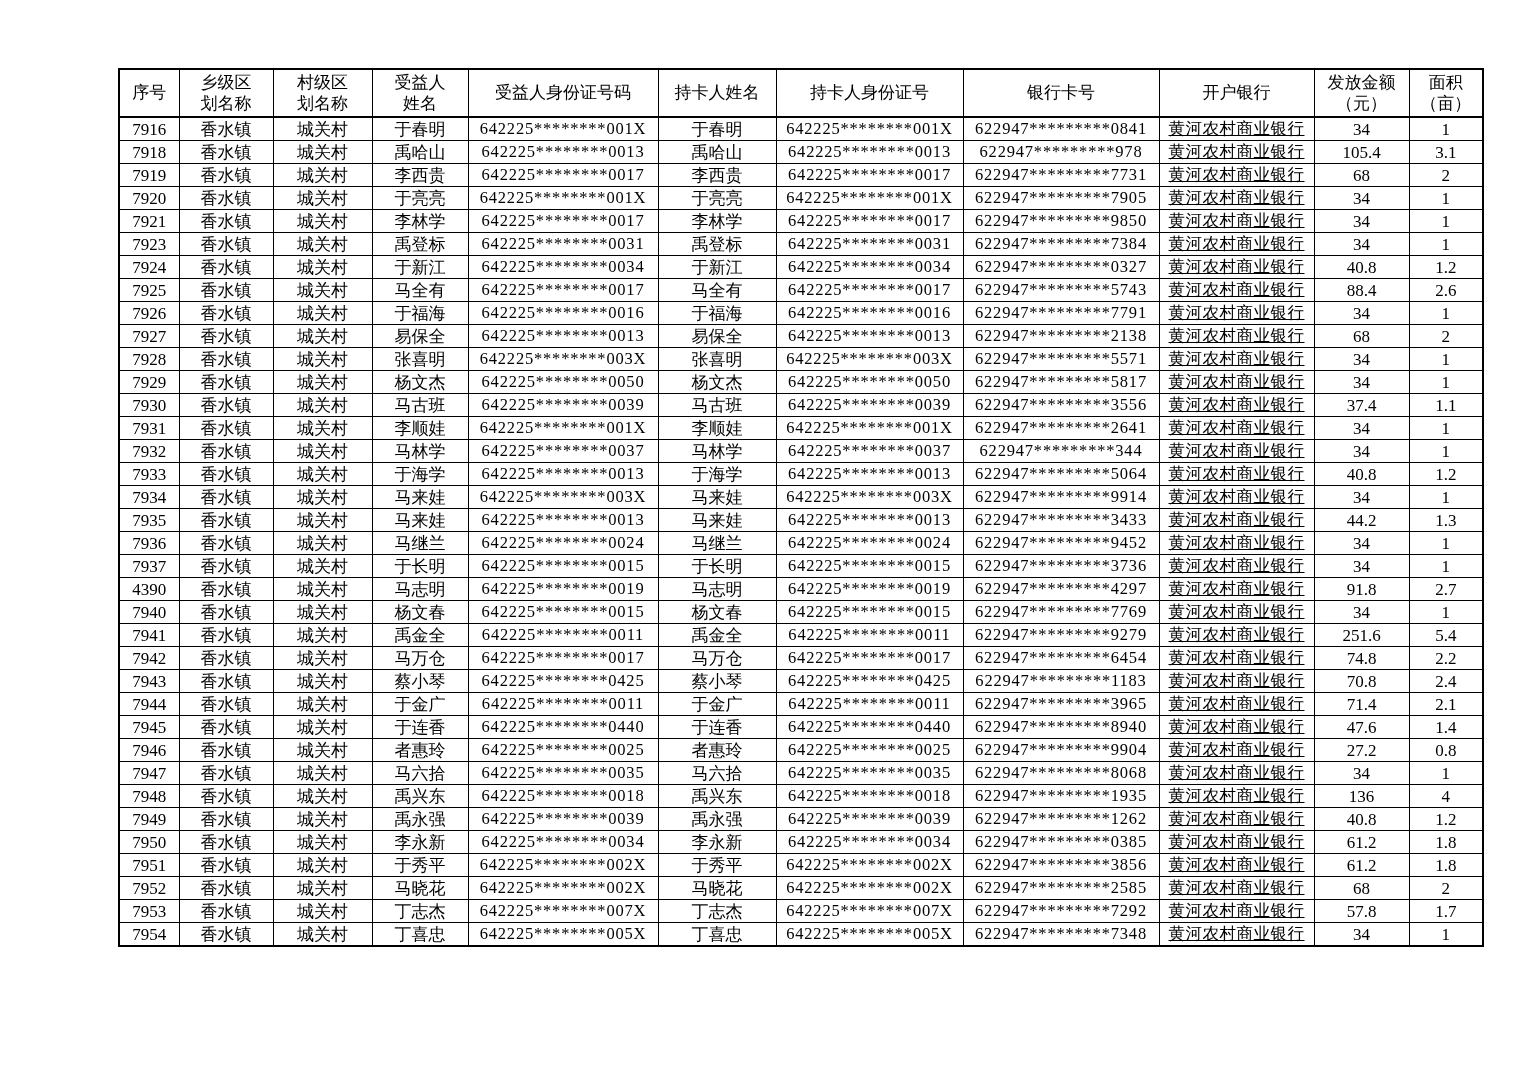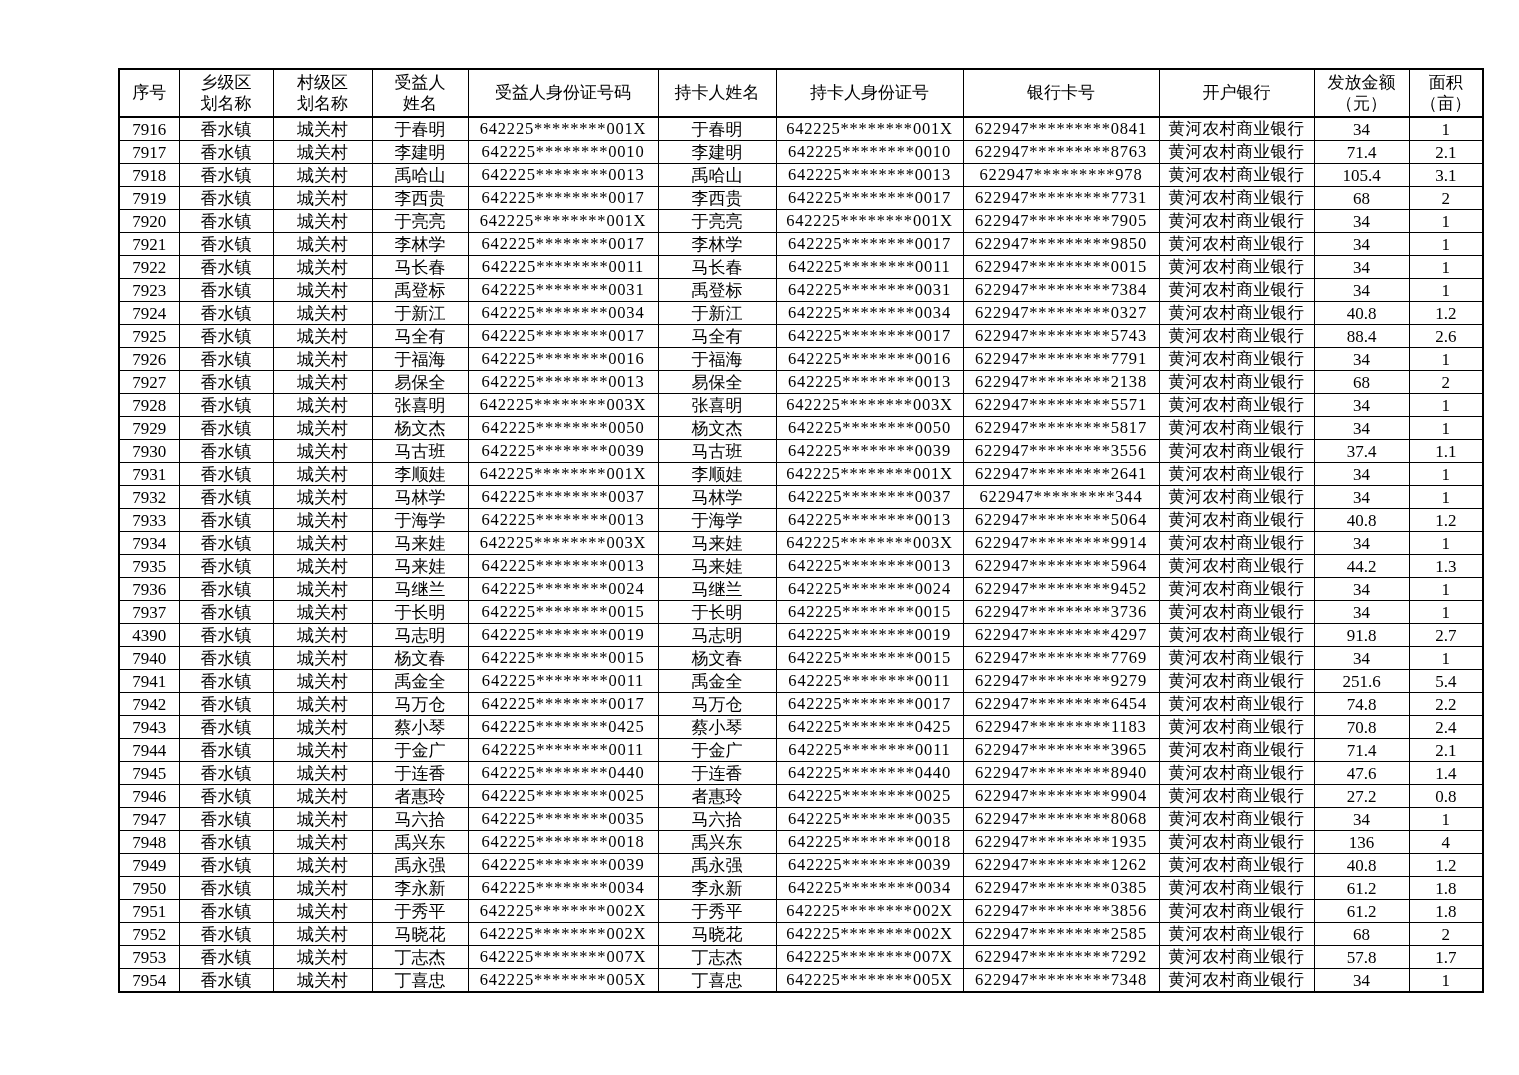--- a/index.html
+++ b/index.html
@@ -49,20 +49,21 @@
     line-height: 1;
   }
   
   table.grid tbody td.mask {
     letter-spacing: 0.8px;
     font-size: 16.5px;
   }
   table.grid tbody td.bank {
     font-size: 16.5px;
     letter-spacing: 0.5px;
+    text-decoration: underline;
   }
 </style>
 </head>
 <body>
 
 <div class="page">
   <table class="grid">
     <colgroup>
       <col style="width:60px">
         <col style="width:94px">
@@ -126,33 +127,20 @@
           <td>于春明</td>
           <td class="mask">642225********001X</td>
           <td>于春明</td>
           <td class="mask">642225********001X</td>
           <td class="mask">622947*********0841</td>
           <td class="bank">黄河农村商业银行</td>
           <td>34</td>
           <td>1</td>
         </tr>
         <tr>
-          <td>7917</td>
-          <td>香水镇</td>
-          <td>城关村</td>
-          <td>李建明</td>
-          <td class="mask">642225********0010</td>
-          <td>李建明</td>
-          <td class="mask">642225********0010</td>
-          <td class="mask">622947*********8763</td>
-          <td class="bank">黄河农村商业银行</td>
-          <td>71.4</td>
-          <td>2.1</td>
-        </tr>
-        <tr>
           <td>7918</td>
           <td>香水镇</td>
           <td>城关村</td>
           <td>禹哈山</td>
           <td class="mask">642225********0013</td>
           <td>禹哈山</td>
           <td class="mask">642225********0013</td>
           <td class="mask">622947*********978</td>
           <td class="bank">黄河农村商业银行</td>
           <td>105.4</td>
@@ -191,33 +179,20 @@
           <td>李林学</td>
           <td class="mask">642225********0017</td>
           <td>李林学</td>
           <td class="mask">642225********0017</td>
           <td class="mask">622947*********9850</td>
           <td class="bank">黄河农村商业银行</td>
           <td>34</td>
           <td>1</td>
         </tr>
         <tr>
-          <td>7922</td>
-          <td>香水镇</td>
-          <td>城关村</td>
-          <td>马长春</td>
-          <td class="mask">642225********0011</td>
-          <td>马长春</td>
-          <td class="mask">642225********0011</td>
-          <td class="mask">622947*********0015</td>
-          <td class="bank">黄河农村商业银行</td>
-          <td>34</td>
-          <td>1</td>
-        </tr>
-        <tr>
           <td>7923</td>
           <td>香水镇</td>
           <td>城关村</td>
           <td>禹登标</td>
           <td class="mask">642225********0031</td>
           <td>禹登标</td>
           <td class="mask">642225********0031</td>
           <td class="mask">622947*********7384</td>
           <td class="bank">黄河农村商业银行</td>
           <td>34</td>
@@ -367,21 +342,21 @@
           <td>1</td>
         </tr>
         <tr>
           <td>7935</td>
           <td>香水镇</td>
           <td>城关村</td>
           <td>马来娃</td>
           <td class="mask">642225********0013</td>
           <td>马来娃</td>
           <td class="mask">642225********0013</td>
-          <td class="mask">622947*********5964</td>
+          <td class="mask">622947*********3433</td>
           <td class="bank">黄河农村商业银行</td>
           <td>44.2</td>
           <td>1.3</td>
         </tr>
         <tr>
           <td>7936</td>
           <td>香水镇</td>
           <td>城关村</td>
           <td>马继兰</td>
           <td class="mask">642225********0024</td>

